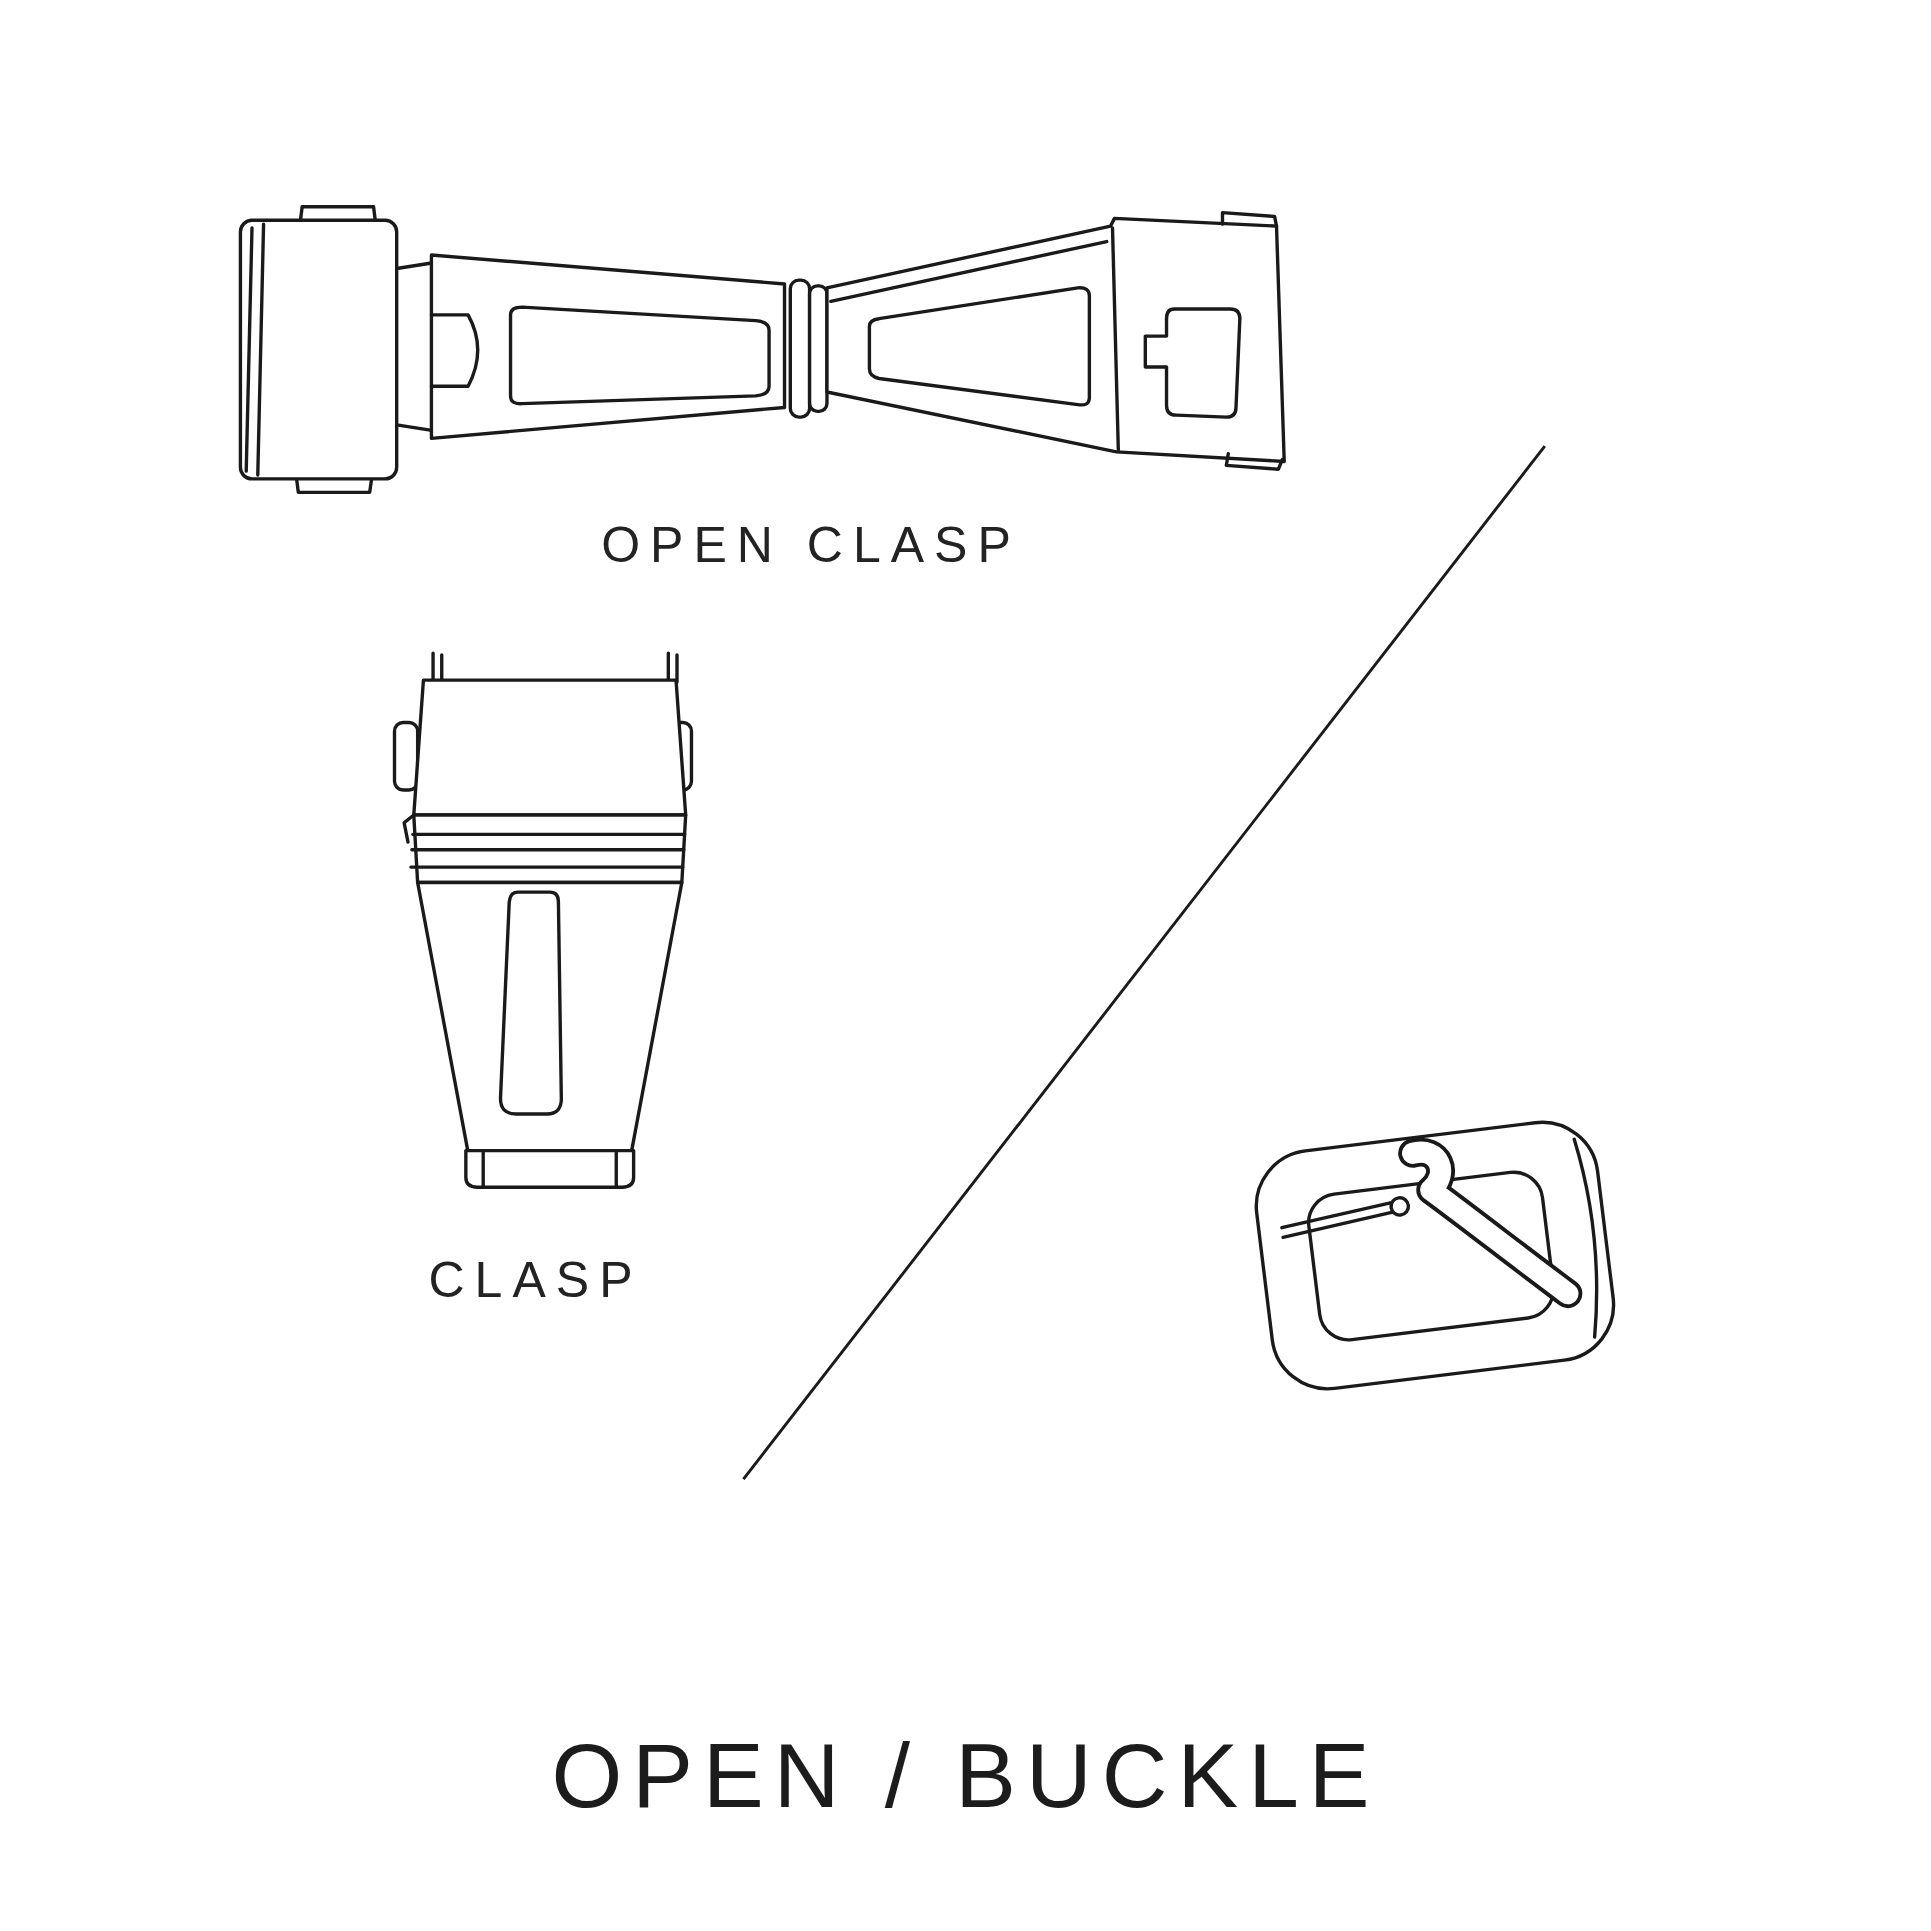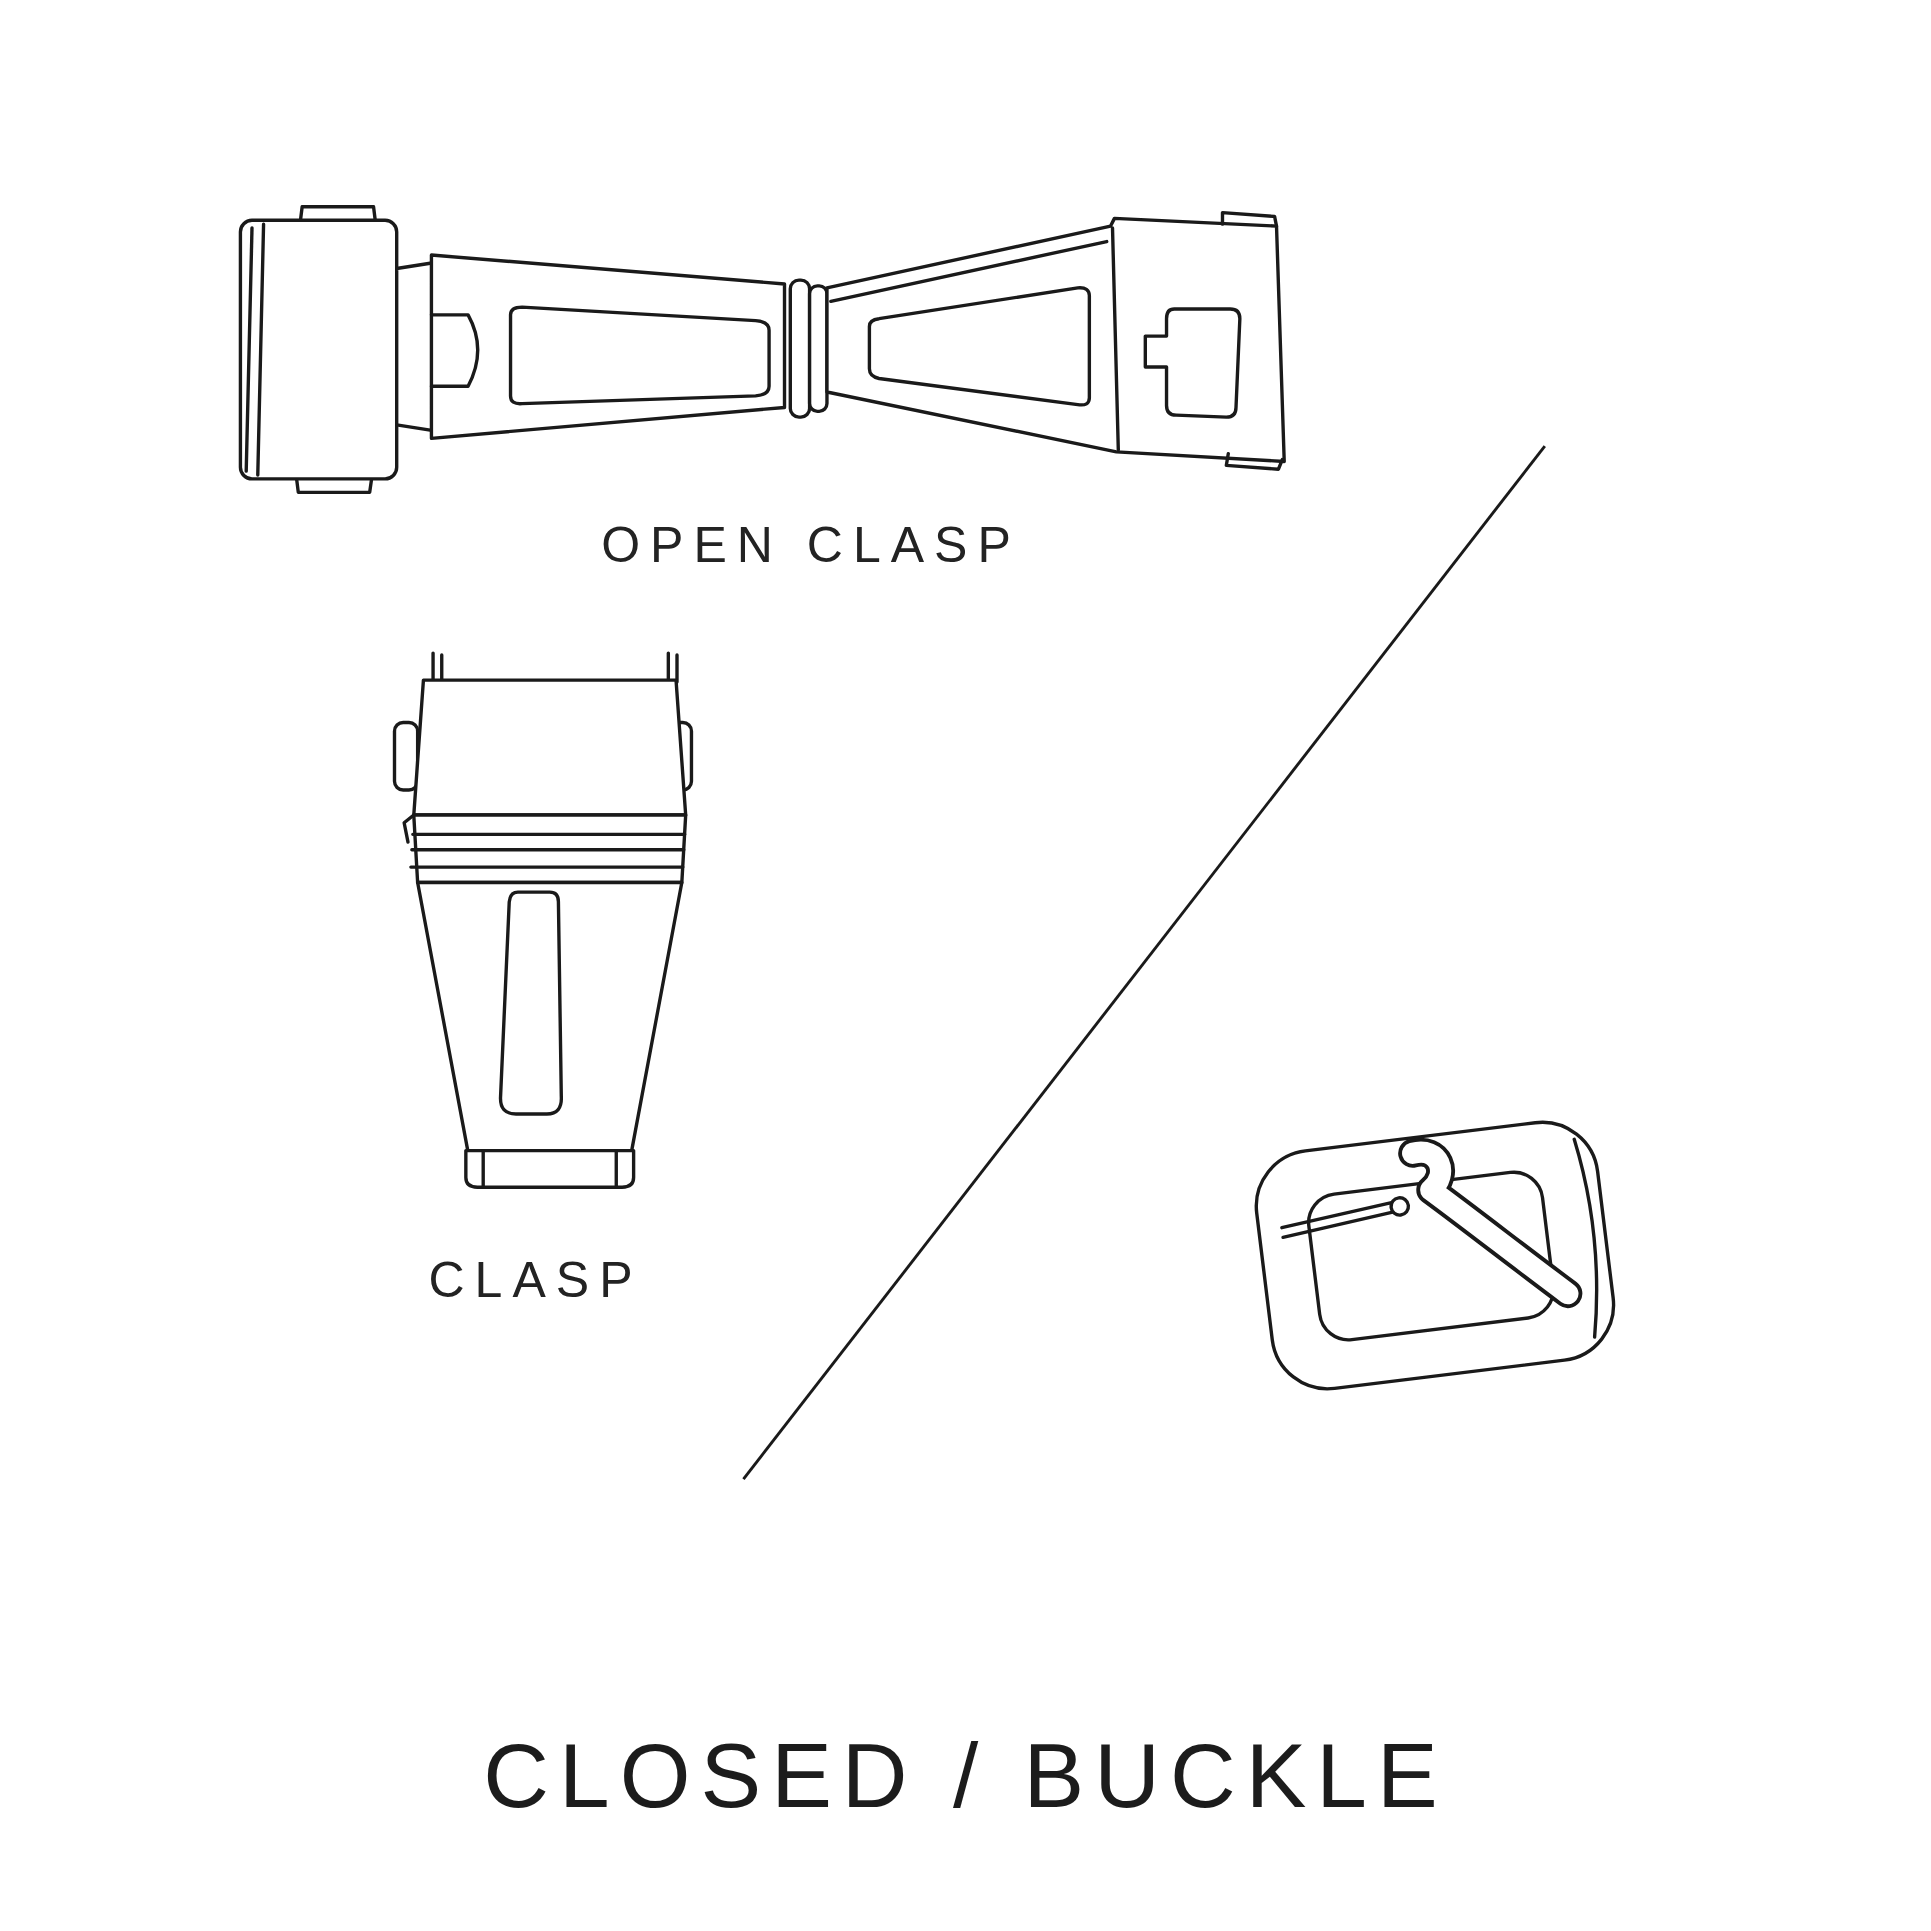--- a/index.html
+++ b/index.html
@@ -122,16 +122,16 @@
       <rect x="80" y="92" width="244" height="152" rx="30" fill="#ffffff"></rect>
 
       <path d="M52,120 L168,108 M52,130 L168,118"></path>
       <circle cx="176" cy="113" r="9" fill="#ffffff"></circle>
 
       <path d="M196,60 C 224,56 232,86 210,100 C 244,132 292,180 338,224" stroke-width="30"></path>
       <path d="M196,60 C 224,56 232,86 210,100 C 244,132 292,180 338,224" stroke="#ffffff" stroke-width="22"></path>
     </g>
   </svg>
 
-  <h1 class="title">CLOSED / BUCKLE</h1>
+  <h1 class="title">OPEN / BUCKLE</h1>
 
 </div>
 
 
 </body></html>

